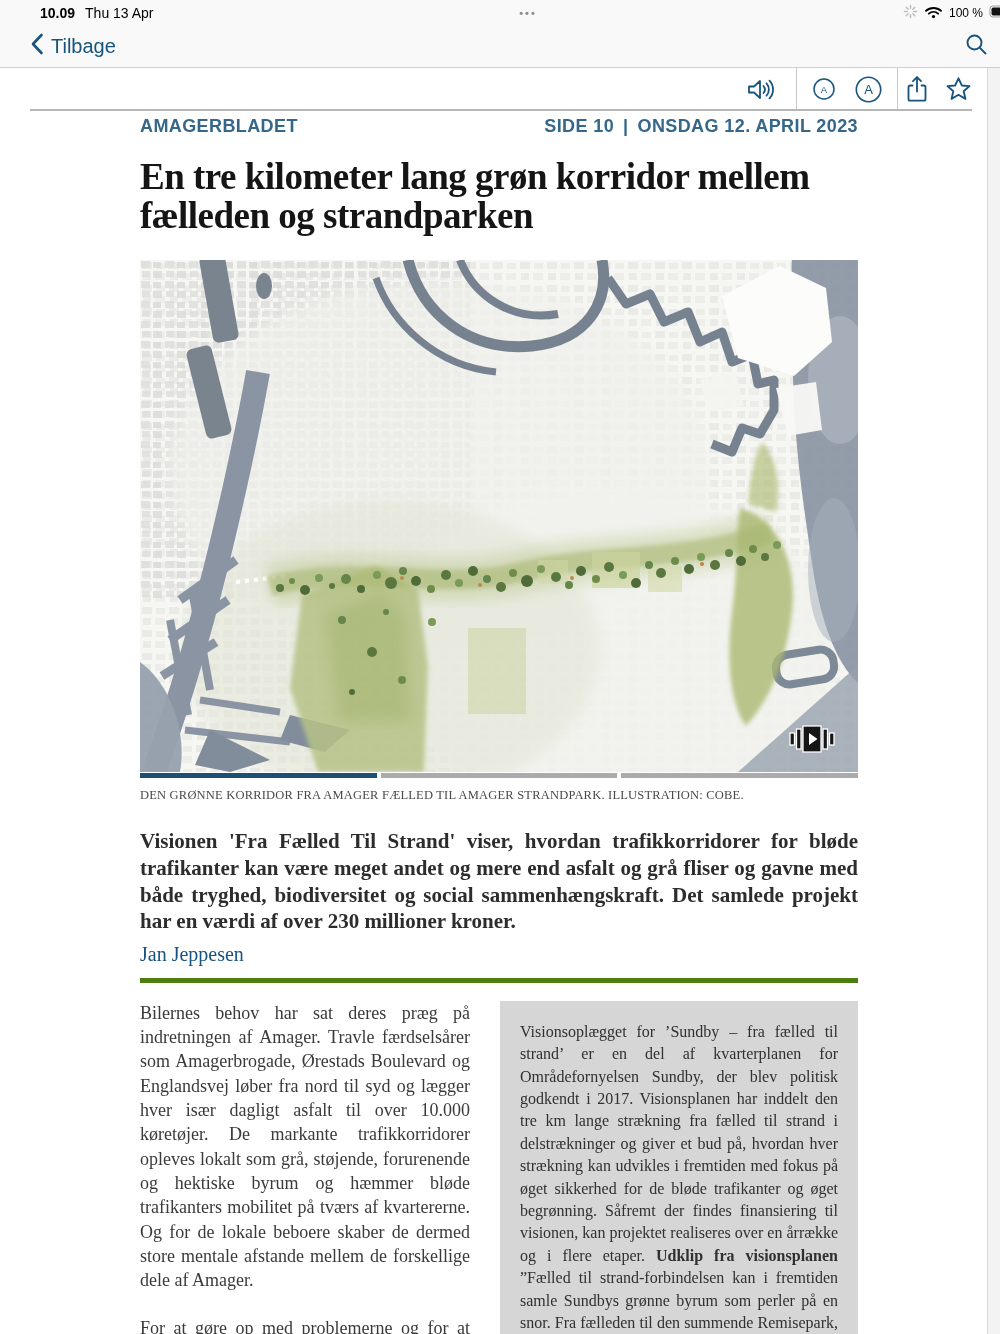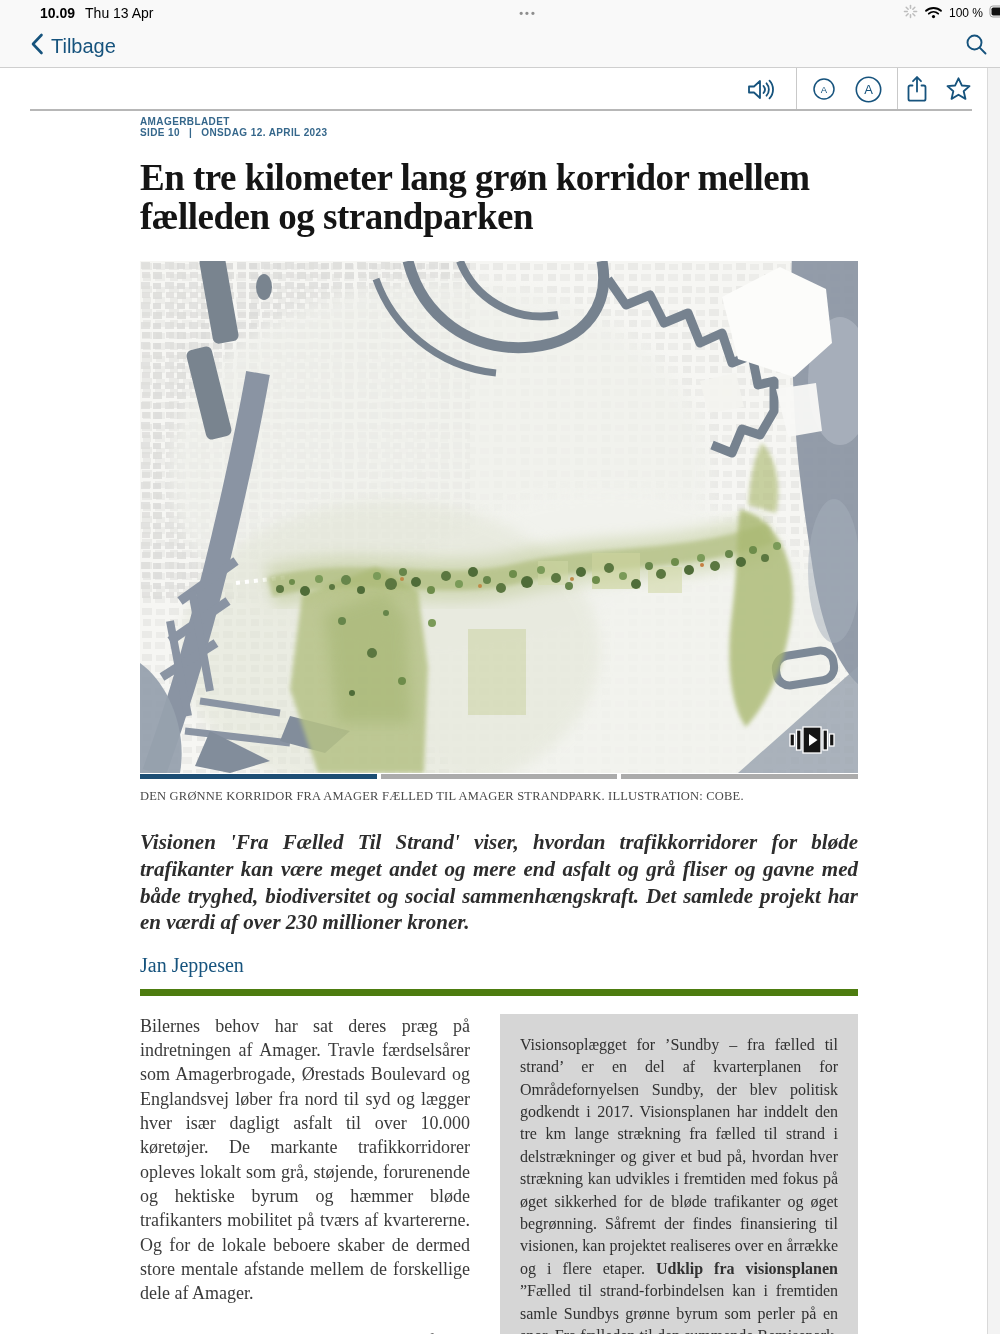--- a/index.html
+++ b/index.html
@@ -41,21 +41,21 @@
   .toolbar .g1{width:70px;}
   .toolbar .g2{width:100px;}
   .toolbar .g3{width:80px;gap:16px;}
   .toolbar-rule{position:absolute;top:109px;left:30px;width:942px;height:2px;background:#b7b7b7;}
   .page-edge{position:absolute;top:68px;left:987px;width:13px;height:1266px;background:#f3f3f3;border-left:1px solid #d9d9d9;box-sizing:border-box;}
   .icon-btn{cursor:pointer;display:flex;align-items:center;}
   
   .article{position:absolute;left:140px;top:116px;width:718px;}
   .meta-row{
     display:flex;justify-content:space-between;align-items:baseline;
-    color:#35678b;font-size:10px;font-weight:700;letter-spacing:.4px;flex-direction:column;
+    color:#35678b;font-size:18px;font-weight:700;letter-spacing:.4px;
   }
   .meta-right{display:flex;gap:9px;}
   .headline{
     margin-top:20px;
     font-family:"Liberation Serif", serif;
     font-weight:700;font-size:37px;line-height:1.06;color:#151515;
     letter-spacing:-.5px;
   }
   .figure{margin-top:21px;position:relative;width:718px;height:512px;background:#f6f6f3;cursor:pointer;}
   .figure svg.map{display:block;}
@@ -67,23 +67,22 @@
   .progress .seg{flex:1;height:5px;background:#ababab;cursor:pointer;}
   .progress .seg.active{background:#1d4e74;}
   .caption{
     margin-top:10px;font-family:"Liberation Serif", serif;
     font-size:12.5px;letter-spacing:.2px;color:#494949;
   }
   .lede{
     margin-top:25px;font-family:"Liberation Serif", serif;
     font-weight:700;font-size:21px;line-height:1.27;color:#2d2d2d;
     text-align:justify;
-    font-style:italic;
-  }
-  .byline-row{margin-top:18px;padding-bottom:12px;border-bottom:7px solid #4d7c0f;}
+  }
+  .byline-row{margin-top:8px;padding-bottom:12px;border-bottom:5px solid #4d7c0f;}
   .byline{font-family:"Liberation Serif", serif;font-size:20px;color:#16537d;}
   .columns{margin-top:18px;display:flex;gap:30px;align-items:flex-start;}
   .col-left{width:330px;font-family:"Liberation Serif", serif;font-size:18px;line-height:1.35;color:#3a3a3a;text-align:justify;}
   .col-left p{margin:0 0 24px 0;}
   .factbox{
     width:358px;box-sizing:border-box;background:#d6d6d6;
     padding:20px 20px 24px 20px;
     font-family:"Liberation Serif", serif;font-size:16px;line-height:1.4;color:#303030;
     text-align:justify;
   }

